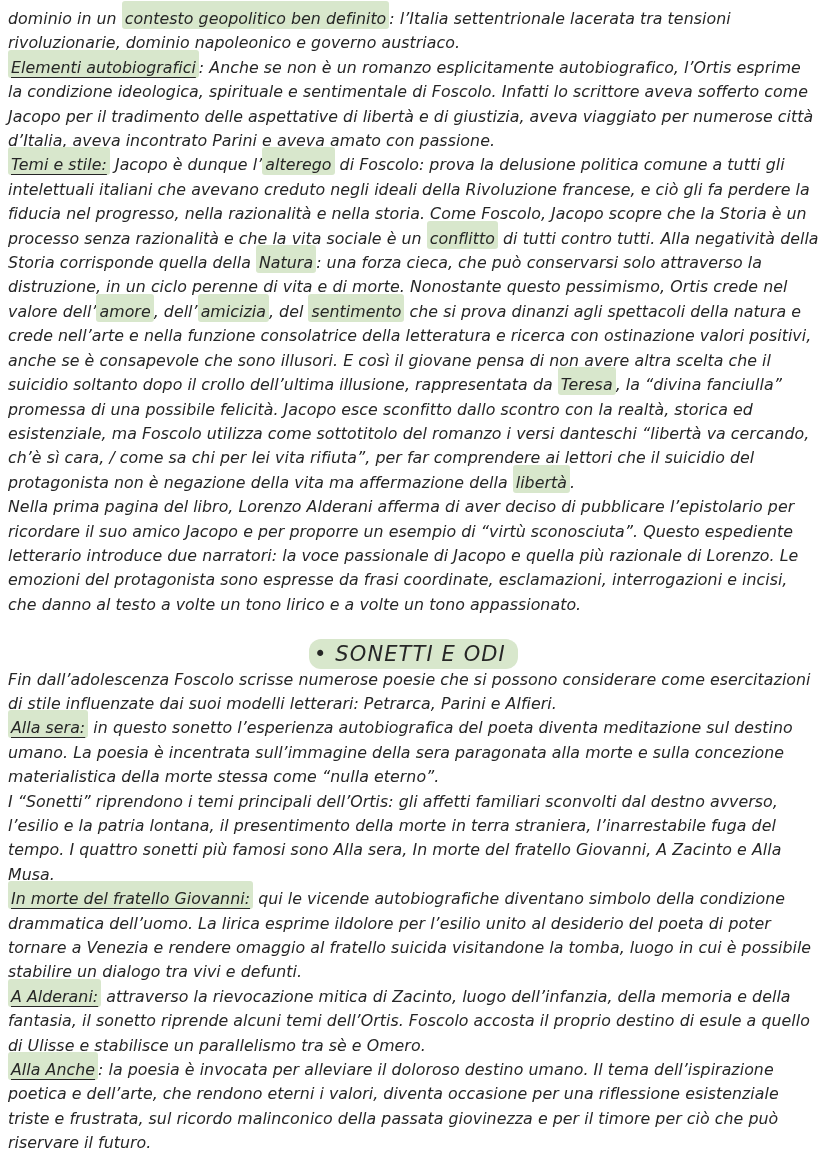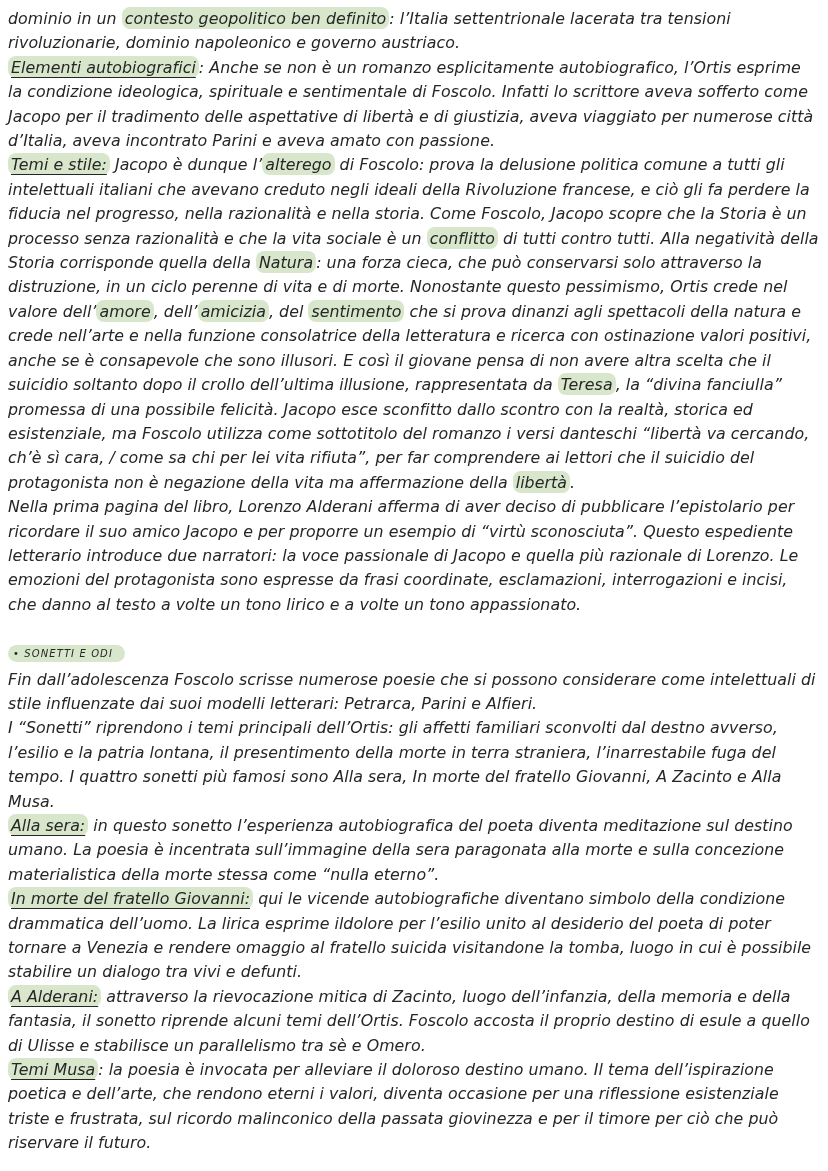--- a/index.html
+++ b/index.html
@@ -17,51 +17,52 @@
     font-family: "DejaVu Sans", sans-serif;
     font-style: italic;
     font-size: 15.8px;
     line-height: 24.4px;
     color: var(--ink);
     letter-spacing: 0.05px;
   }
   .para { margin: 0; }
   .hl {
     background: var(--hl);
-    border-radius: 8px;
-    padding: 2px 3px 1px;
+    border-radius: 3px;
+    padding: 8px 3px 1px;
     box-decoration-break: clone;
     -webkit-box-decoration-break: clone;
   }
   .u {
     text-decoration: underline;
     text-decoration-thickness: 1.3px;
     text-underline-offset: 3.5px;
     text-decoration-color: var(--ink);
   }
   .heading {
     margin: 25px 0 1px 0;
-    font-size: 10px;
+    font-size: 21px;
     letter-spacing: 1.1px;
+    text-align: center;
   }
   .heading .hl {
     padding: 3px 12px 3px 5px;
     border-radius: 12px;
   }
 </style>
 </head>
 <body>
 
 <div class="page">
   <div>
       <p class="para"><span>dominio in un </span><span class="hl">contesto geopolitico ben definito</span><span>: l’Italia settentrionale lacerata tra tensioni rivoluzionarie, dominio napoleonico e governo austriaco.</span></p>
       <p class="para"><span class="hl u">Elementi autobiografici</span><span>: Anche se non è un romanzo esplicitamente autobiografico, l’Ortis esprime la condizione ideologica, spirituale e sentimentale di Foscolo. Infatti lo scrittore aveva sofferto come Jacopo per il tradimento delle aspettative di libertà e di giustizia, aveva viaggiato per numerose città d’Italia, aveva incontrato Parini e aveva amato con passione.</span></p>
       <p class="para"><span class="hl u">Temi e stile:</span><span> Jacopo è dunque l’</span><span class="hl">alterego</span><span> di Foscolo: prova la delusione politica comune a tutti gli intelettuali italiani che avevano creduto negli ideali della Rivoluzione francese, e ciò gli fa perdere la fiducia nel progresso, nella razionalità e nella storia. Come Foscolo, Jacopo scopre che la Storia è un processo senza razionalità e che la vita sociale è un </span><span class="hl">conflitto</span><span> di tutti contro tutti. Alla negatività della Storia corrisponde quella della </span><span class="hl">Natura</span><span>: una forza cieca, che può conservarsi solo attraverso la distruzione, in un ciclo perenne di vita e di morte. Nonostante questo pessimismo, Ortis crede nel valore dell’</span><span class="hl">amore</span><span>, dell’</span><span class="hl">amicizia</span><span>, del </span><span class="hl">sentimento</span><span> che si prova dinanzi agli spettacoli della natura e crede nell’arte e nella funzione consolatrice della letteratura e ricerca con ostinazione valori positivi, anche se è consapevole che sono illusori. E così il giovane pensa di non avere altra scelta che il suicidio soltanto dopo il crollo dell’ultima illusione, rappresentata da </span><span class="hl">Teresa</span><span>, la “divina fanciulla” promessa di una possibile felicità. Jacopo esce sconfitto dallo scontro con la realtà, storica ed esistenziale, ma Foscolo utilizza come sottotitolo del romanzo i versi danteschi “libertà va cercando, ch’è sì cara, / come sa chi per lei vita rifiuta”, per far comprendere ai lettori che il suicidio del protagonista non è negazione della vita ma affermazione della </span><span class="hl">libertà</span><span>.</span></p>
       <p class="para"><span>Nella prima pagina del libro, Lorenzo Alderani afferma di aver deciso di pubblicare l’epistolario per ricordare il suo amico Jacopo e per proporre un esempio di “virtù sconosciuta”. Questo espediente letterario introduce due narratori: la voce passionale di Jacopo e quella più razionale di Lorenzo. Le emozioni del protagonista sono espresse da frasi coordinate, esclamazioni, interrogazioni e incisi, che danno al testo a volte un tono lirico e a volte un tono appassionato.</span></p>
       <div class="heading"><span class="hl">• SONETTI E ODI</span></div>
-      <p class="para"><span>Fin dall’adolescenza Foscolo scrisse numerose poesie che si possono considerare come intelettuali di stile influenzate dai suoi modelli letterari: Petrarca, Parini e Alfieri.</span></p>
+      <p class="para"><span>Fin dall’adolescenza Foscolo scrisse numerose poesie che si possono considerare come esercitazioni di stile influenzate dai suoi modelli letterari: Petrarca, Parini e Alfieri.</span></p>
+      <p class="para"><span class="hl u">Alla sera:</span><span> in questo sonetto l’esperienza autobiografica del poeta diventa meditazione sul destino umano. La poesia è incentrata sull’immagine della sera paragonata alla morte e sulla concezione materialistica della morte stessa come “nulla eterno”.</span></p>
       <p class="para"><span>I “Sonetti” riprendono i temi principali dell’Ortis: gli affetti familiari sconvolti dal destno avverso, l’esilio e la patria lontana, il presentimento della morte in terra straniera, l’inarrestabile fuga del tempo. I quattro sonetti più famosi sono Alla sera, In morte del fratello Giovanni, A Zacinto e Alla Musa.</span></p>
-      <p class="para"><span class="hl u">Alla sera:</span><span> in questo sonetto l’esperienza autobiografica del poeta diventa meditazione sul destino umano. La poesia è incentrata sull’immagine della sera paragonata alla morte e sulla concezione materialistica della morte stessa come “nulla eterno”.</span></p>
       <p class="para"><span class="hl u">In morte del fratello Giovanni:</span><span> qui le vicende autobiografiche diventano simbolo della condizione drammatica dell’uomo. La lirica esprime ildolore per l’esilio unito al desiderio del poeta di poter tornare a Venezia e rendere omaggio al fratello suicida visitandone la tomba, luogo in cui è possibile stabilire un dialogo tra vivi e defunti.</span></p>
       <p class="para"><span class="hl u">A Alderani:</span><span> attraverso la rievocazione mitica di Zacinto, luogo dell’infanzia, della memoria e della fantasia, il sonetto riprende alcuni temi dell’Ortis. Foscolo accosta il proprio destino di esule a quello di Ulisse e stabilisce un parallelismo tra sè e Omero.</span></p>
-      <p class="para"><span class="hl u">Temi Musa</span><span>: la poesia è invocata per alleviare il doloroso destino umano. Il tema dell’ispirazione poetica e dell’arte, che rendono eterni i valori, diventa occasione per una riflessione esistenziale triste e frustrata, sul ricordo malinconico della passata giovinezza e per il timore per ciò che può riservare il futuro.</span></p>
+      <p class="para"><span class="hl u">Alla Anche</span><span>: la poesia è invocata per alleviare il doloroso destino umano. Il tema dell’ispirazione poetica e dell’arte, che rendono eterni i valori, diventa occasione per una riflessione esistenziale triste e frustrata, sul ricordo malinconico della passata giovinezza e per il timore per ciò che può riservare il futuro.</span></p>
     </div>
 </div>
 
 </body></html>

